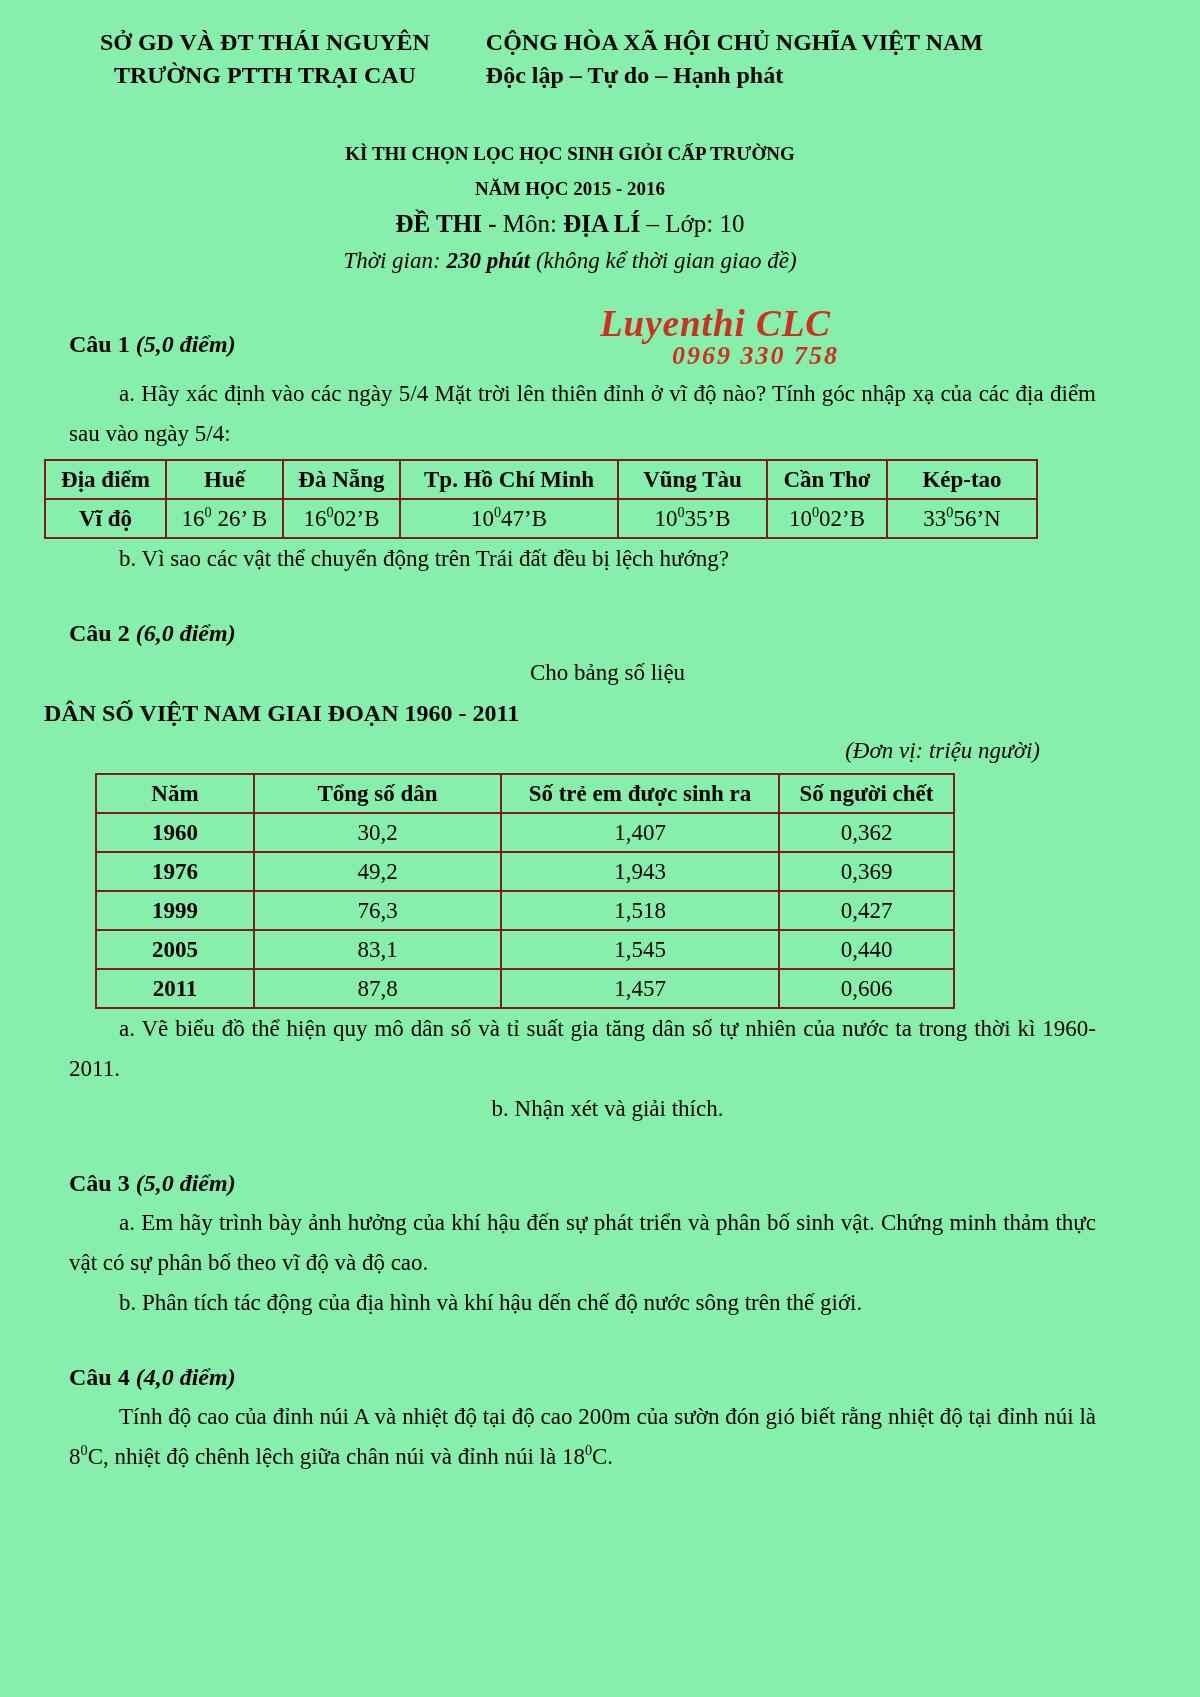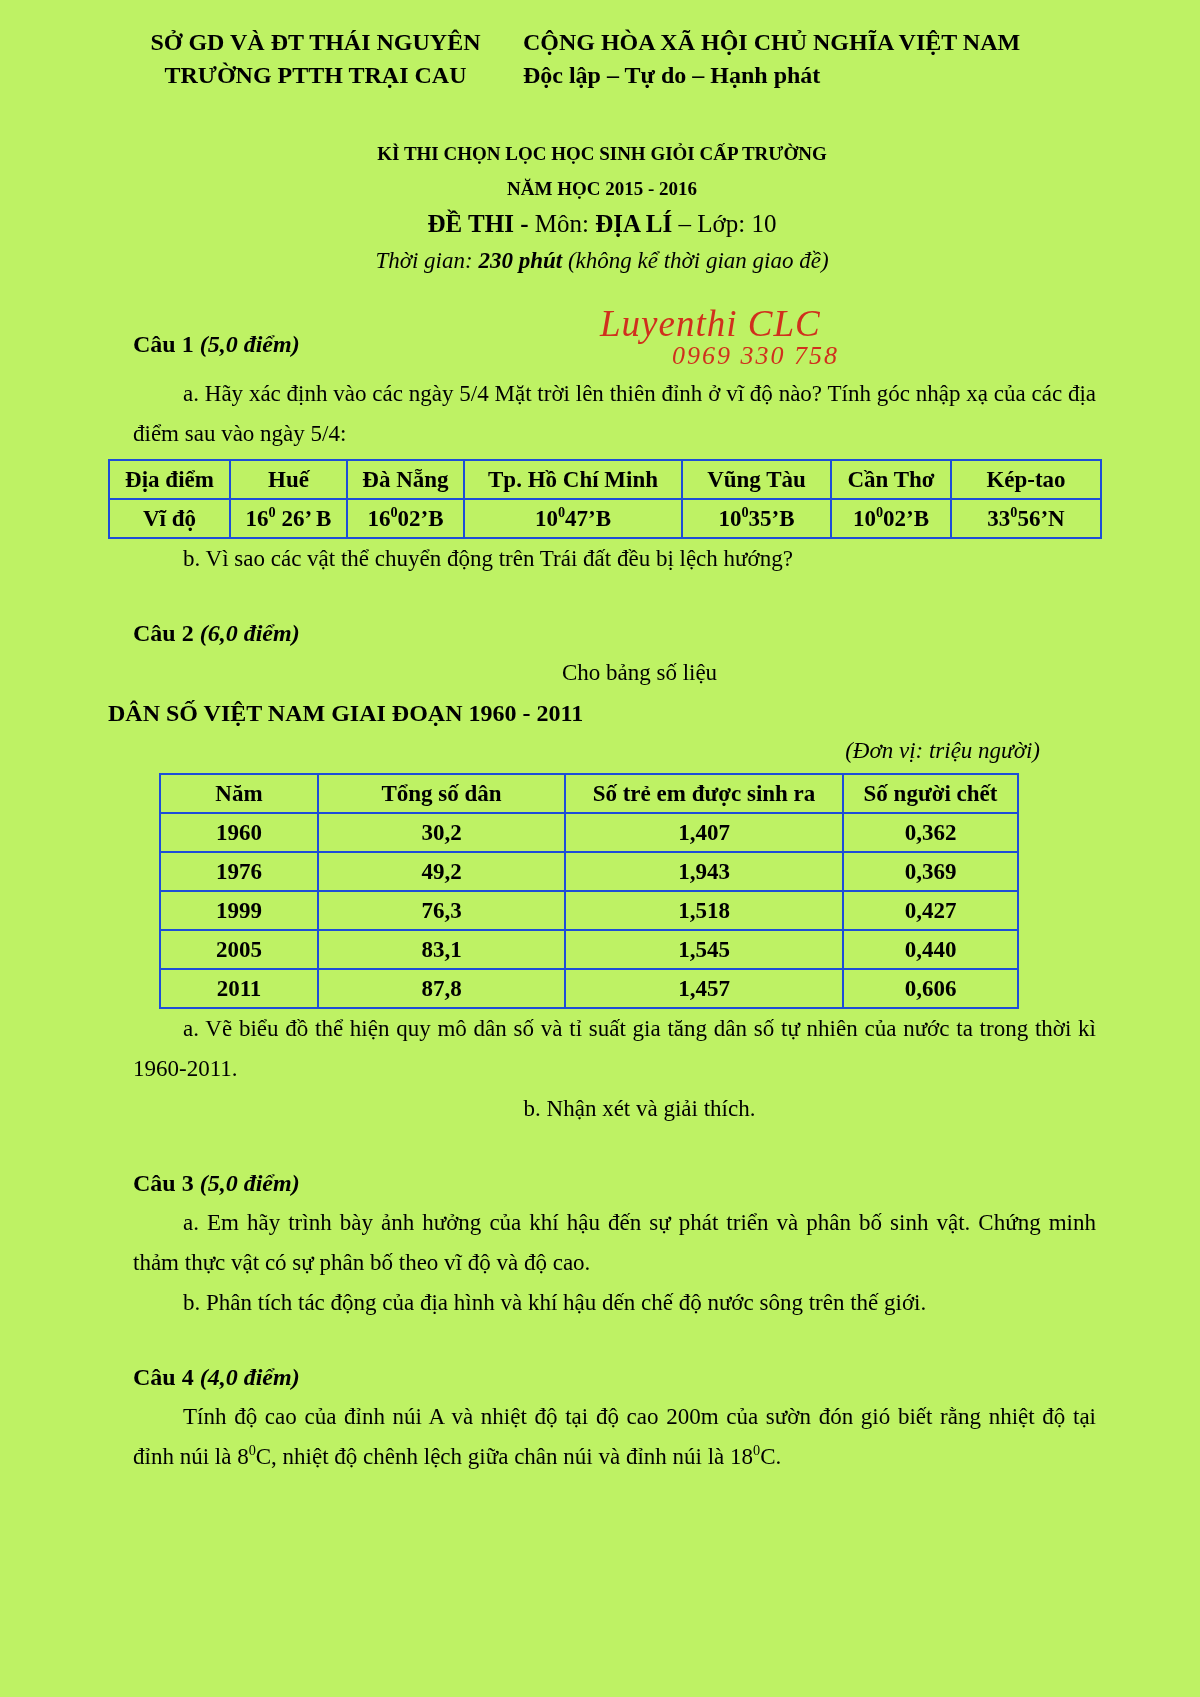--- a/index.html
+++ b/index.html
@@ -1,22 +1,22 @@
 <!DOCTYPE html>
 <html><head>
 <meta charset="utf-8">
 <style>
   html,body { margin:0; padding:0; background:#ffffff; }
   .page {
     position: relative;
     width: 1200px;
     height: 1697px;
     box-sizing: border-box;
-    padding: 26px 104px 0 108px;
-    background: #bef264;
+    padding: 26px 104px 0 44px;
+    background: #86efac;
     color: #000;
     font-family: "Liberation Serif", "DejaVu Serif", serif;
     font-size: 23px;
     overflow: hidden;
   }
   sup { font-size: 0.62em; line-height: 0; vertical-align: super; }
 
   
   .doc-header { display: flex; font-weight: bold; font-size: 24px; line-height: 33px; }
   .doc-header .left  { width: 42%; text-align: center; }
@@ -24,36 +24,36 @@
 
   
   .title-block { text-align: center; margin-top: 44px; line-height: 35px; }
   .t1, .t2 { font-weight: bold; font-size: 19px; }
   .t3 { font-size: 25px; }
   .t3 .b { font-weight: bold; }
   .t4 { font-style: italic; font-size: 23px; margin-top: 2px; }
   .t4 .b { font-weight: bold; }
 
   
-  .watermark { position: absolute; left: 600px; top: 306px; font-style: italic; font-weight: normal; }
+  .watermark { position: absolute; left: 600px; top: 306px; font-style: italic; font-weight: bold; }
   .watermark .brand { font-size: 37px; letter-spacing: 1px; line-height: 36px; }
   .watermark .phone { font-size: 26px; letter-spacing: 2px; margin-left: 72px; line-height: 28px; }
 
   
   .q-heading { margin-left: 25px; font-weight: bold; font-size: 24px; line-height: 40px; }
   .q-heading .pts { font-style: italic; }
   .body-text { margin-left: 25px; text-indent: 50px; text-align: justify; line-height: 40px; }
   .no-justify { text-align: center; }
 
   
   table { border-collapse: collapse; table-layout: fixed; }
-  th, td { border: 2px solid #1d4ed8; text-align: center; padding: 2px 4px; height: 33px;
+  th, td { border: 2px solid #7f1d1d; text-align: center; padding: 2px 4px; height: 33px;
            font-size: 23px; overflow: hidden; }
   th { font-weight: bold; }
-  td { font-weight: bold; }
+  td { font-weight: normal; }
 
   .lat-table  { width: 992px; margin-top: 5px; }
   .pop-table  { width: 858px; margin-left: 51px; margin-top: 4px; }
 
   .pop-title { font-weight: bold; font-size: 24px; line-height: 40px; }
   .unit-note { text-align: right; font-style: italic; margin-right: 56px; line-height: 36px; }
 
   .mt-s  { margin-top: 10px; }
   .mt-m  { margin-top: 34px; }
   .mt-l  { margin-top: 46px; }

